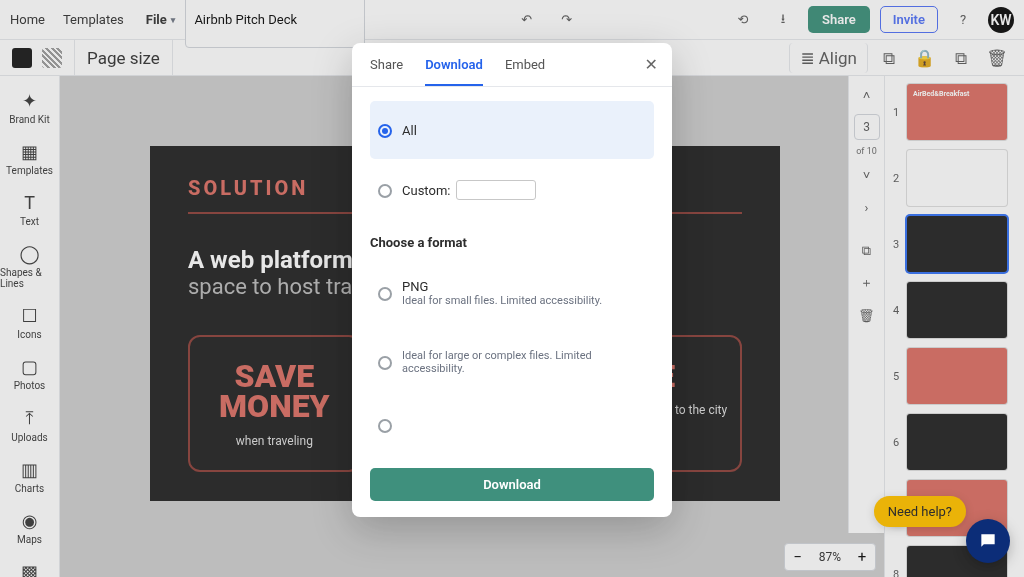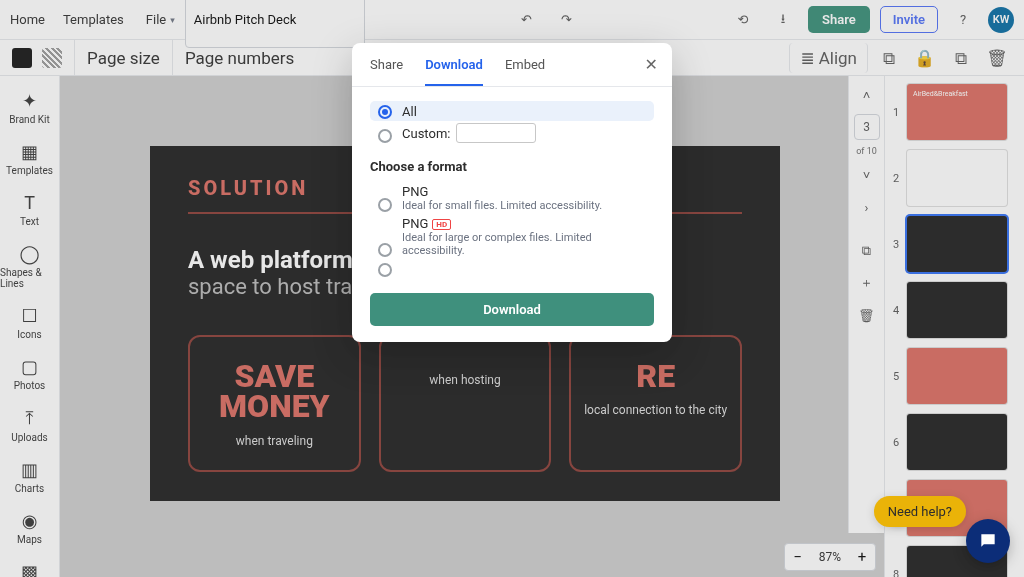--- a/index.html
+++ b/index.html
@@ -9,28 +9,28 @@
     --accent:#2c7a6b;
     --accent2:#db6a5e;
     --slide-dark:#1b1b1b;
     --radio-blue:#2563eb;
   }
   *{box-sizing:border-box;font-family:-apple-system,BlinkMacSystemFont,"Segoe UI",Roboto,Helvetica,Arial,sans-serif;}
   body{margin:0;width:1024px;height:577px;overflow:hidden;background:#fff;color:var(--text);font-size:13px;position:relative;}
   
   .topbar{height:40px;display:flex;align-items:center;padding:0 10px;border-bottom:1px solid var(--border);gap:10px;}
   .topbar .nav{display:flex;gap:18px;font-size:13px;}
-  .file-select{display:flex;align-items:center;gap:4px;margin-left:12px;cursor:pointer;}
+  .file-select{display:flex;align-items:center;gap:4px;margin-left:12px;cursor:pointer;font-weight:bold;}
   .chev{font-size:9px;color:var(--muted);}
   .title-input{border:1px solid #d1d5db;border-radius:4px;padding:20px 8px;width:180px;font-size:13px;}
   .topbar .spacer{flex:1;}
   .icon-btn{width:30px;height:30px;display:flex;align-items:center;justify-content:center;color:#555;border-radius:4px;cursor:pointer;}
   .btn-share{background:#348c74;color:#fff;padding:6px 14px;border-radius:5px;font-weight:600;font-size:13px;cursor:pointer;}
   .btn-invite{border:1px solid #4a6cf7;color:#4a6cf7;padding:5px 12px;border-radius:5px;font-weight:600;font-size:13px;cursor:pointer;}
-  .avatar{width:26px;height:26px;border-radius:50%;background:#0369a1;color:#fff;display:flex;align-items:center;justify-content:center;font-size:11px;font-weight:600;}
+  .avatar{width:26px;height:26px;border-radius:50%;background:#000000;color:#fff;display:flex;align-items:center;justify-content:center;font-size:14px;font-weight:600;}
   
   .toolbar{height:36px;border-bottom:1px solid var(--border);display:flex;align-items:center;font-size:17px;}
   .tb-group{padding:0 12px;border-right:1px solid var(--border);height:100%;display:flex;align-items:center;gap:10px;}
   .swatch{width:20px;height:20px;background:#111;border-radius:3px;}
   .hatch{width:20px;height:20px;border-radius:3px;background:repeating-linear-gradient(45deg,#999,#999 2px,#fff 2px,#fff 4px);}
   .tb-right{margin-left:auto;display:flex;align-items:center;padding-right:12px;gap:6px;}
   
   .main{position:absolute;top:76px;bottom:0;left:0;right:0;display:flex;}
   .left-rail{width:60px;border-right:1px solid var(--border);padding-top:6px;}
   .rail-item{display:flex;flex-direction:column;align-items:center;gap:3px;font-size:10px;color:#333;padding:8px 0;cursor:pointer;}
@@ -54,29 +54,29 @@
   .zoom span{padding:0 8px;font-size:12px;}
   
   .thumbs{width:140px;border-left:1px solid var(--border);overflow-y:auto;padding:8px 6px;background:#fff;}
   .thumb-row{display:flex;align-items:center;gap:6px;margin-bottom:10px;}
   .thumb-num{width:10px;text-align:center;font-size:11px;color:#555;}
   .thumb{width:100px;height:56px;border-radius:3px;box-shadow:0 0 0 1px #ddd;overflow:hidden;position:relative;cursor:pointer;}
   .thumb.sel{box-shadow:0 0 0 2px #2d6df6;}
   .th-red{background:var(--accent2);}
   .th-dark{background:var(--slide-dark);}
   .th-white{background:#fff;}
-  .th-txt{position:absolute;left:6px;top:6px;font-size:7px;color:#fff;font-weight:400;}
+  .th-txt{position:absolute;left:6px;top:6px;font-size:7px;color:#fff;font-weight:700;}
   .modal{position:absolute;left:352px;top:43px;width:320px;background:#fff;border-radius:8px;box-shadow:0 12px 40px rgba(0,0,0,.22);padding-bottom:16px;}
   .modal-tabs{display:flex;gap:22px;padding:14px 18px 0;border-bottom:1px solid var(--border);position:relative;}
   .mtab{font-size:13px;color:#555;padding-bottom:12px;cursor:pointer;}
   .mtab.active{color:var(--radio-blue);border-bottom:2px solid var(--radio-blue);font-weight:600;}
   .modal-close{position:absolute;right:14px;top:12px;font-size:16px;color:#666;cursor:pointer;}
   .msection{padding:14px 18px 0;}
   .mheading{font-weight:700;font-size:13px;margin-bottom:8px;}
-  .radio-row{display:flex;align-items:flex-end;gap:10px;padding:2px 8px;border-radius:5px;}
+  .radio-row{display:flex;align-items:center;gap:10px;padding:21px 8px;border-radius:5px;}
   .radio-row.sel{background:#eaf1fb;}
   .radio{width:14px;height:14px;border:2px solid #9aa0a6;border-radius:50%;margin-top:2px;flex-shrink:0;position:relative;}
   .radio.on{border-color:var(--radio-blue);}
   .radio.on::after{content:"";position:absolute;inset:2px;background:var(--radio-blue);border-radius:50%;}
   .rlabel{font-size:13px;}
   .rdesc{font-size:11px;color:var(--muted);}
   .hd-badge{display:inline-block;font-size:8px;background:#fff;border:1px solid #ef4444;color:#ef4444;padding:0 3px;border-radius:2px;font-weight:700;vertical-align:middle;margin-left:4px;}
   .info-circ{display:inline-flex;width:12px;height:12px;border:1px solid var(--radio-blue);color:var(--radio-blue);border-radius:50%;font-size:9px;align-items:center;justify-content:center;margin-left:4px;font-weight:700;}
   .custom-in{width:80px;height:20px;border:1px solid #c7c7c7;border-radius:3px;margin-left:6px;}
   .dl-btn{display:block;margin:14px 18px 0;background:#3f907d;color:#fff;text-align:center;padding:9px 0;border-radius:5px;font-weight:600;font-size:13px;cursor:pointer;}
@@ -112,21 +112,20 @@
   <div class="icon-btn">?</div>
   <div class="avatar">KW</div>
 </div>
 
 <div class="toolbar">
   <div class="tb-group">
     <div class="swatch"></div>
     <div class="hatch"></div>
   </div>
   <div class="tb-group">Page size</div>
-  <div class="tb-group" style="border-right:none">Page numbers</div>
   <div class="tb-right">
     <div class="icon-btn" style="border-left:1px solid var(--border);border-right:1px solid var(--border);width:auto;padding:0 10px;gap:4px">
         <span>≣</span>
         <span>Align</span>
       </div>
     <div class="icon-btn">⧉</div>
     <div class="icon-btn">🔒</div>
     <div class="icon-btn">⧉</div>
     <div class="icon-btn">🗑</div>
   </div>
@@ -287,21 +286,20 @@
         <div class="radio-row">
           <div class="radio"></div>
           <div>
             <div class="rlabel">PNG</div>
             <div class="rdesc">Ideal for small files. Limited accessibility.</div>
           </div>
         </div>
         <div class="radio-row">
           <div class="radio"></div>
           <div>
-            <div class="rlabel">PNG<span class="hd-badge">HD</span></div>
             <div class="rdesc">Ideal for large or complex files. Limited accessibility.</div>
           </div>
         </div>
         <div class="radio-row">
           <div class="radio"></div>
         </div>
       </div>
   </div>
 
   <div class="dl-btn">Download</div>

